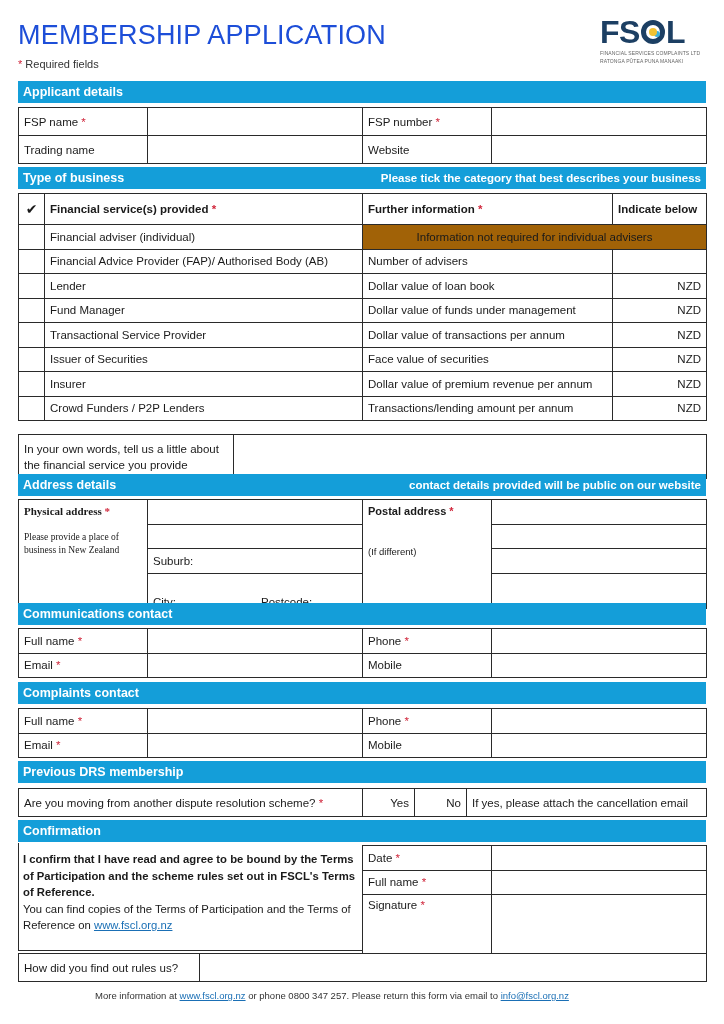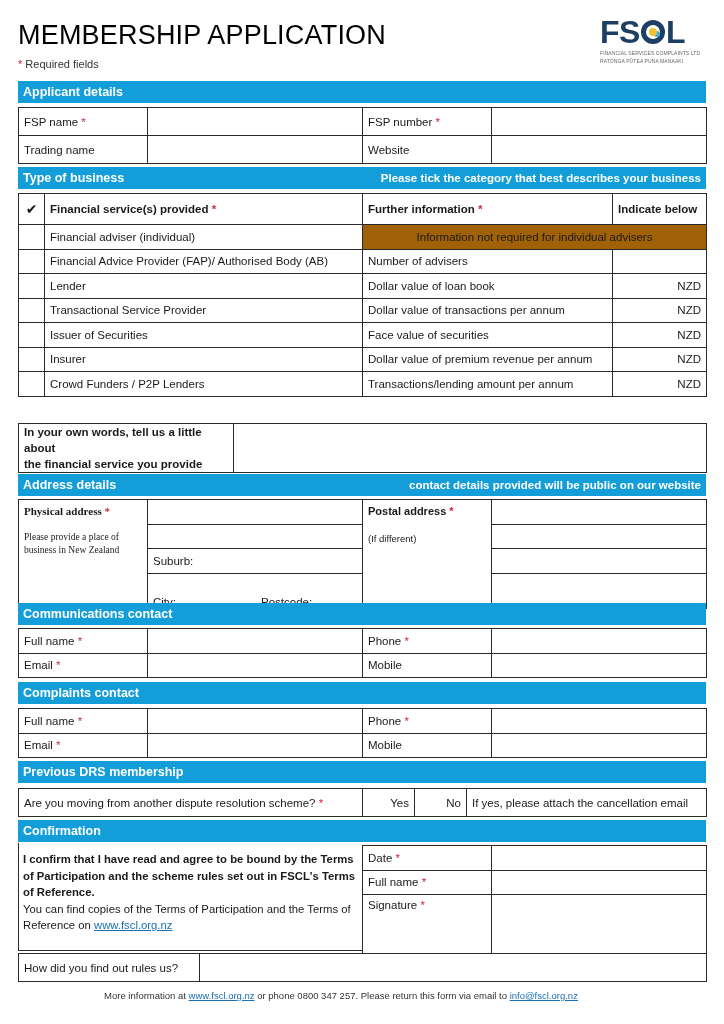--- a/index.html
+++ b/index.html
@@ -1,37 +1,37 @@
 <!DOCTYPE html>
 <html><head>
 <meta charset="utf-8">
 <style>
   * { box-sizing: border-box; margin: 0; padding: 0; }
   html, body { width: 724px; height: 1024px; background: #ffffff; overflow: hidden; }
   body { font-family: "Liberation Sans", "DejaVu Sans", sans-serif; color: #1a1a1a; position: relative; }
-  .title { position: absolute; left: 18px; top: 20px; font-size: 27px; color: #000000; letter-spacing: 0.2px; font-weight: normal; }
+  .title { position: absolute; left: 18px; top: 20px; font-size: 27px; color: #1d4ed8; letter-spacing: 0.2px; font-weight: normal; }
   .req-note { position: absolute; left: 18px; top: 58px; font-size: 11px; color: #333; }
   .star { color: #d0253a; }
   .logo { position: absolute; left: 600px; top: 16px; width: 110px; height: 50px; }
   .logo-word { font-size: 32px; font-weight: bold; color: #1c3f63; letter-spacing: -0.5px; line-height: 32px; display: flex; align-items: center; }
   .logo-c { display: inline-block; width: 24px; height: 24px; border-radius: 50%; border: 5px solid #1c3f63; position: relative; margin: 0 1px; }
   .logo-c::after { content: ""; position: absolute; left: 3px; top: 3px; width: 8px; height: 8px; border-radius: 50%; background: #f1c232; box-shadow: 4px 2px 0 -1px #3cb0dd; }
   .logo-sub { font-size: 5px; color: #666; line-height: 6px; margin-top: 2px; letter-spacing: 0.1px; }
 
   .band { position: absolute; left: 18px; width: 688px; height: 22px; background: #149ed9; color: #fff; font-weight: bold; font-size: 12.5px; display: flex; align-items: center; justify-content: space-between; padding: 0 5px; }
   .band .right { font-size: 11.5px; }
 
   table.grid { position: absolute; left: 18px; width: 688px; border-collapse: collapse; table-layout: fixed; }
   table.grid td { border: 1.3px solid #2a2a2a; font-size: 11.5px; padding: 0 5px; height: 24.5px; vertical-align: middle; }
   .bold { font-weight: bold; }
   .right-al { text-align: right; }
   .grey { background: #a16207; text-align: center; font-size: 9.5px; }
   .small { font-size: 9.5px; }
   .link { color: #1a6fb5; text-decoration: underline; }
-  .footer { position: absolute; left: 0; width: 664px; top: 990px; text-align: center; font-size: 9.5px; color: #333; margin-left: 9px; }
+  .footer { position: absolute; left: 0; width: 664px; top: 990px; text-align: center; font-size: 9.5px; color: #333; }
   .confirm-text { position: absolute; left: 23px; top: 851px; width: 335px; font-size: 11.3px; line-height: 16.5px; }
   .confirm-box { position: absolute; left: 18px; top: 843px; width: 344px; height: 108px; border: 1.3px solid #2a2a2a; border-right: none; border-top: none; }
 </style>
 </head>
 <body>
 
 <div class="title">MEMBERSHIP APPLICATION</div>
 <div class="req-note">
   <span class="star">*</span>
   <span>Required fields</span>
@@ -102,20 +102,26 @@
     <td class="right-al"></td>
   </tr>
   <tr>
     <td></td>
     <td>Lender</td>
     <td>Dollar value of loan book</td>
     <td class="right-al">NZD</td>
   </tr>
   <tr>
     <td></td>
+    <td>Fund Manager</td>
+    <td>Dollar value of funds under management</td>
+    <td class="right-al">NZD</td>
+  </tr>
+  <tr>
+    <td></td>
     <td>Transactional Service Provider</td>
     <td>Dollar value of transactions per annum</td>
     <td class="right-al">NZD</td>
   </tr>
   <tr>
     <td></td>
     <td>Issuer of Securities</td>
     <td>Face value of securities</td>
     <td class="right-al">NZD</td>
   </tr>
@@ -126,21 +132,21 @@
     <td class="right-al">NZD</td>
   </tr>
   <tr>
     <td></td>
     <td>Crowd Funders / P2P Lenders</td>
     <td>Transactions/lending amount per annum</td>
     <td class="right-al">NZD</td>
   </tr>
 </tbody>
   </table>
-<table class="grid" style="top:423px;font-weight:bold;">
+<table class="grid" style="top:434px;">
   <colgroup>
       <col style="width:215px">
       <col style="width:473px">
     </colgroup>
   <tbody>
       <tr>
     <td style="height:44px; line-height:16px;">
       <div>In your own words, tell us a little about</div>
       <div>the financial service you provide</div>
     </td>
@@ -165,21 +171,21 @@
     <td rowspan="4" style="vertical-align:top; padding-top:5px;font-family:Liberation Serif, serif;">
       <div class="bold" style="font-size:11px;"><span>Physical address</span> <span class="star">*</span></div>
       <div class="small" style="margin-top:14px; line-height:13px;">
             <div>Please provide a place of</div>
             <div>business in New Zealand</div>
           </div>
     </td>
     <td></td>
     <td rowspan="4" style="vertical-align:top; padding-top:5px;">
       <div class="bold" style="font-size:11px;"><span>Postal address</span> <span class="star">*</span></div>
-      <div class="small" style="margin-top:16px;">(If different)</div>
+      <div class="small" style="margin-top:29px;">(If different)</div>
     </td>
     <td></td>
   </tr>
   <tr>
     <td></td>
     <td></td>
   </tr>
   <tr>
     <td class="small">Suburb:</td>
     <td></td>

